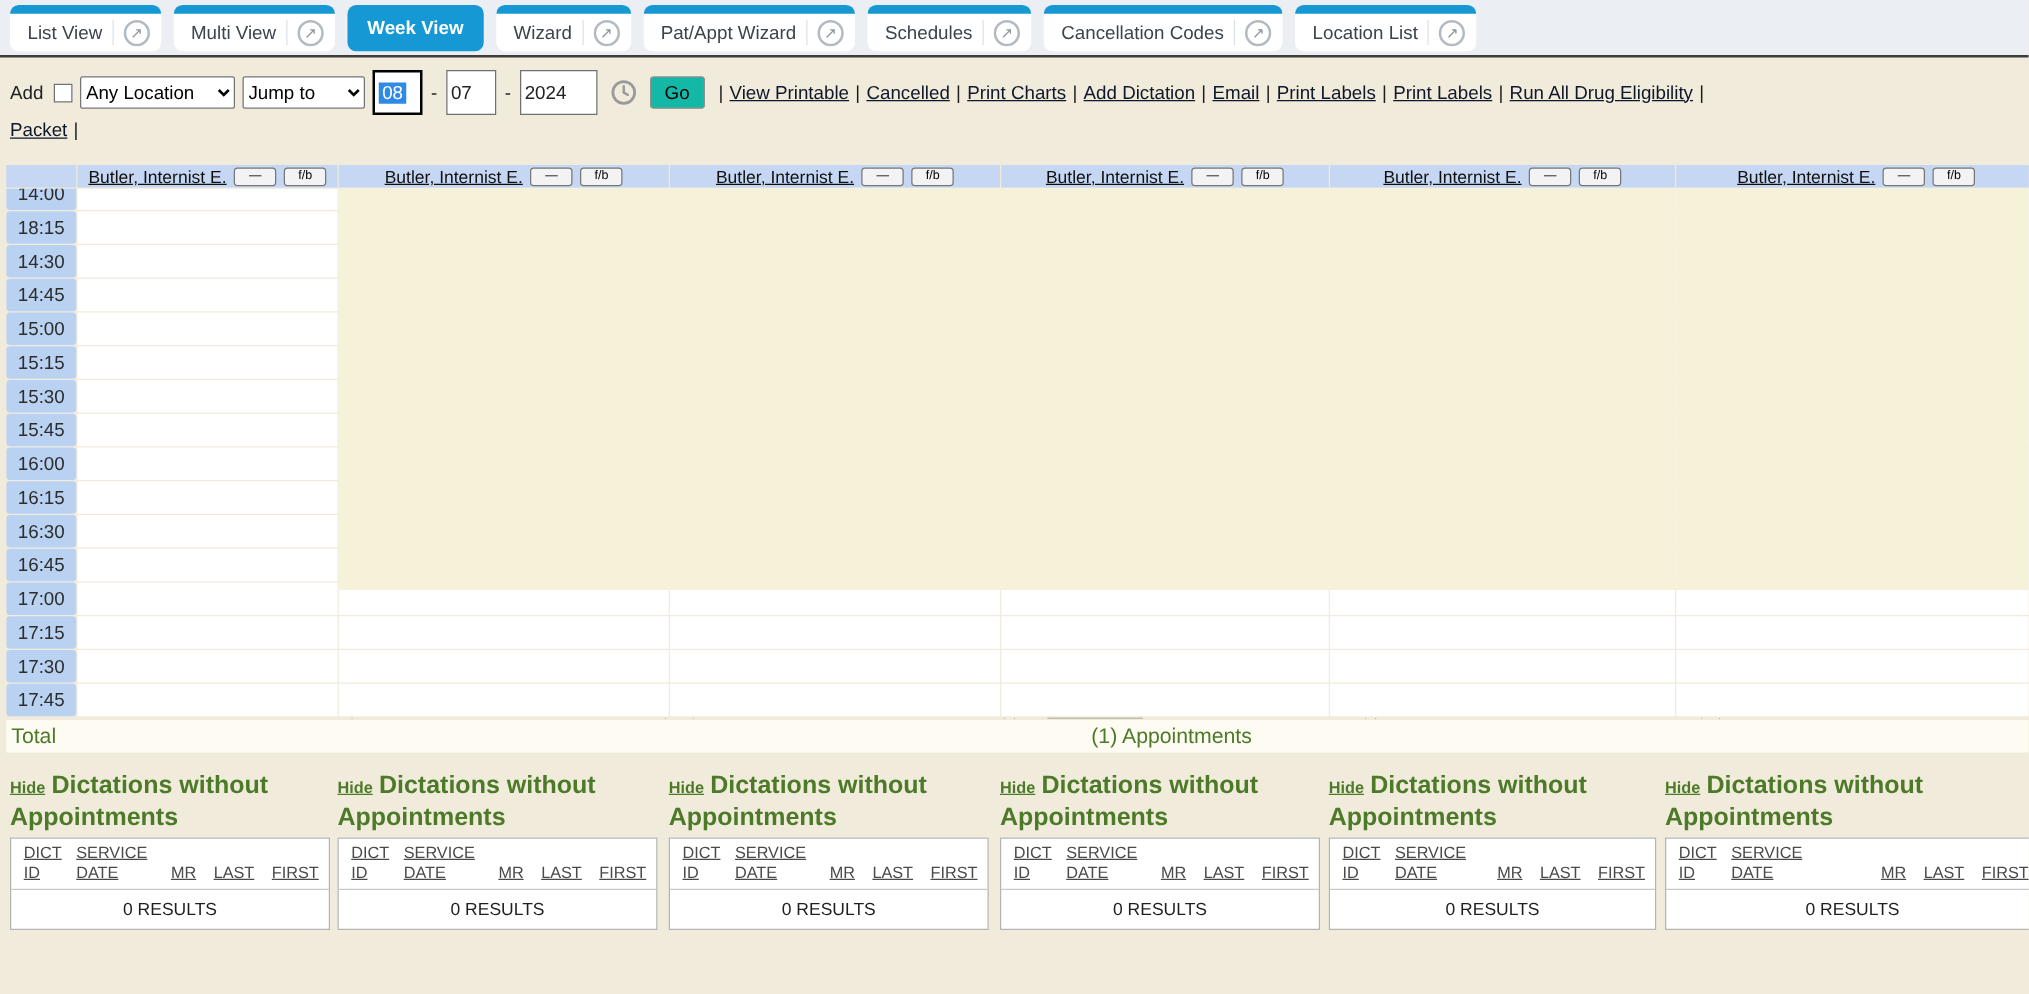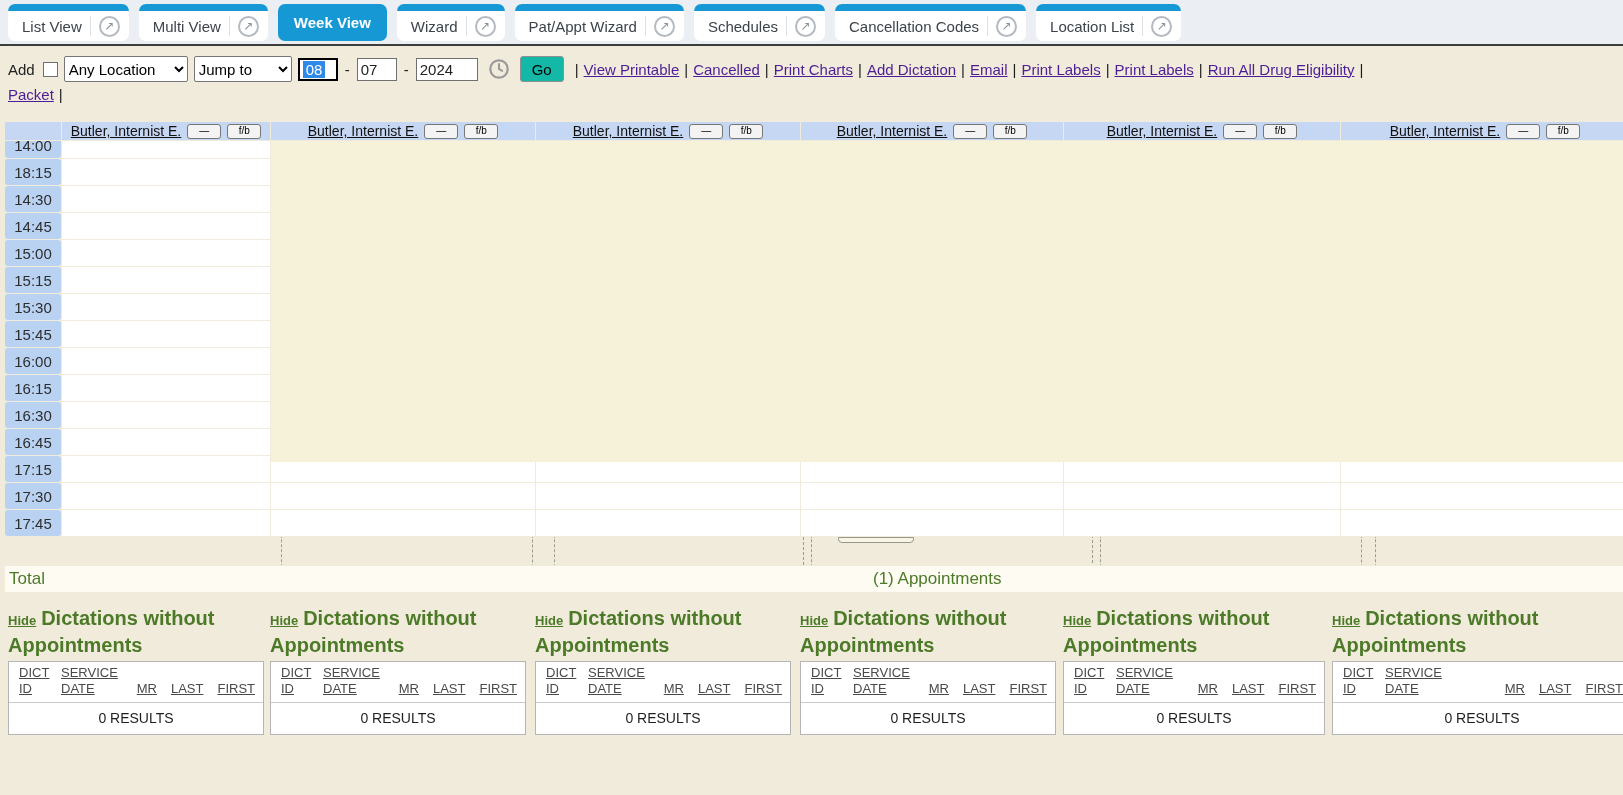--- a/index.html
+++ b/index.html
@@ -34,31 +34,31 @@
   .darkline{height:2px;background:#3d3d3d;}
   
   .toolbar{padding:10px 8px 2px 8px;font-size:15px;}
   .controls{display:flex;align-items:center;gap:6px;white-space:nowrap;}
   select{font-family:"Liberation Sans",sans-serif;font-size:15px;height:26px;
     background:#fff;border:1px solid #767676;border-radius:2px;}
   .prov-select{width:228px;}
   .loc-select{width:124px;}
   .jump-select{width:98px;}
   .addchk{width:15px;height:15px;border:1px solid #707070;background:#fff;margin-left:2px;}
-  .datebox{width:40px;height:23px;border:1px solid #707070;background:#fff;
+  .datebox{width:40px;height:36px;border:1px solid #707070;background:#fff;
     display:flex;align-items:center;padding-left:3px;font-size:15px;}
   .datebox.focused{border:2px solid #000;}
   .datebox .sel{background:#2e8ae6;color:#fff;padding:0 3px;}
   .yearbox{width:62px;}
   .dash-sep{margin:0 1px;}
   .clock{width:22px;height:22px;margin:0 4px;}
   .gobtn{height:26px;min-width:44px;background:#14b8a6;border:1px solid #8f8f8f;
     border-radius:3px;font-size:15px;padding:0 8px;font-family:"Liberation Sans",sans-serif;cursor:pointer;}
   .toollinks{display:inline;}
-  .toollinks a, .linkline a{color:#4c1d95;text-decoration:underline;cursor:pointer;}
+  .toollinks a, .linkline a{color:#0f172a;text-decoration:underline;cursor:pointer;}
   .pipe{color:#1c1c1c;margin:0 5px;}
   .linkline{margin-top:4px;height:24px;}
   
   .grid{margin:10px 0 0 5px;position:relative;}
   .hrow{display:flex;gap:1px;height:18px;margin-bottom:1px;}
   .corner{width:56px;background:var(--hdrblue);flex:0 0 auto;}
   .hcell{background:var(--hdrblue);display:flex;align-items:center;justify-content:center;
     gap:6px;font-size:14px;flex:0 0 auto;overflow:hidden;}
   .hcell a{color:#101010;text-decoration:underline;cursor:pointer;white-space:nowrap;}
   .minib{height:15px;min-width:34px;background:#f3f3f3;border:1px solid #777;
@@ -329,20 +329,29 @@
       <div class="grow">
         <div class="tcell">16:45</div>
         <div class="cell" style="width: 208px;"></div>
         <div class="cell" style="width: 264px;"></div>
         <div class="cell" style="width: 264px;"></div>
         <div class="cell" style="width: 262px;"></div>
         <div class="cell" style="width: 276px;"></div>
         <div class="cell" style="width: 288px;"></div>
       </div>
       <div class="grow">
+        <div class="tcell">17:00</div>
+        <div class="cell" style="width: 208px;"></div>
+        <div class="cell" style="width: 264px;"></div>
+        <div class="cell" style="width: 264px;"></div>
+        <div class="cell" style="width: 262px;"></div>
+        <div class="cell" style="width: 276px;"></div>
+        <div class="cell" style="width: 288px;"></div>
+      </div>
+      <div class="grow">
         <div class="tcell">17:15</div>
         <div class="cell" style="width: 208px;"></div>
         <div class="cell" style="width: 264px;"></div>
         <div class="cell" style="width: 264px;"></div>
         <div class="cell" style="width: 262px;"></div>
         <div class="cell" style="width: 276px;"></div>
         <div class="cell" style="width: 288px;"></div>
       </div>
       <div class="grow">
         <div class="tcell">17:30</div>

